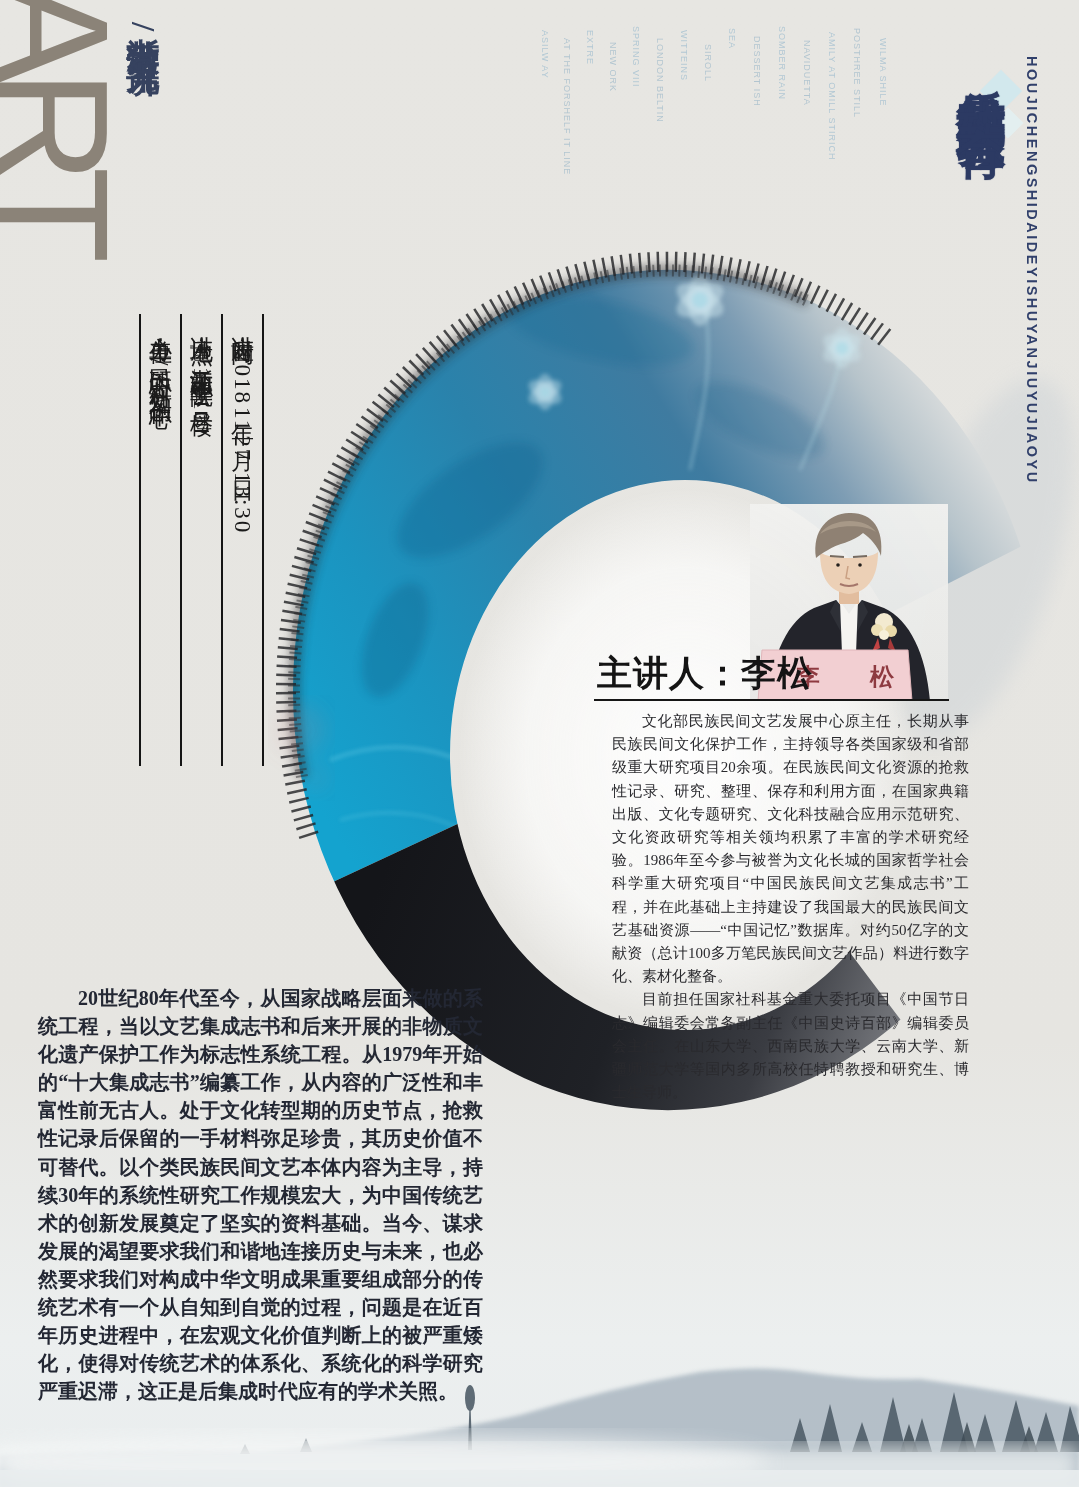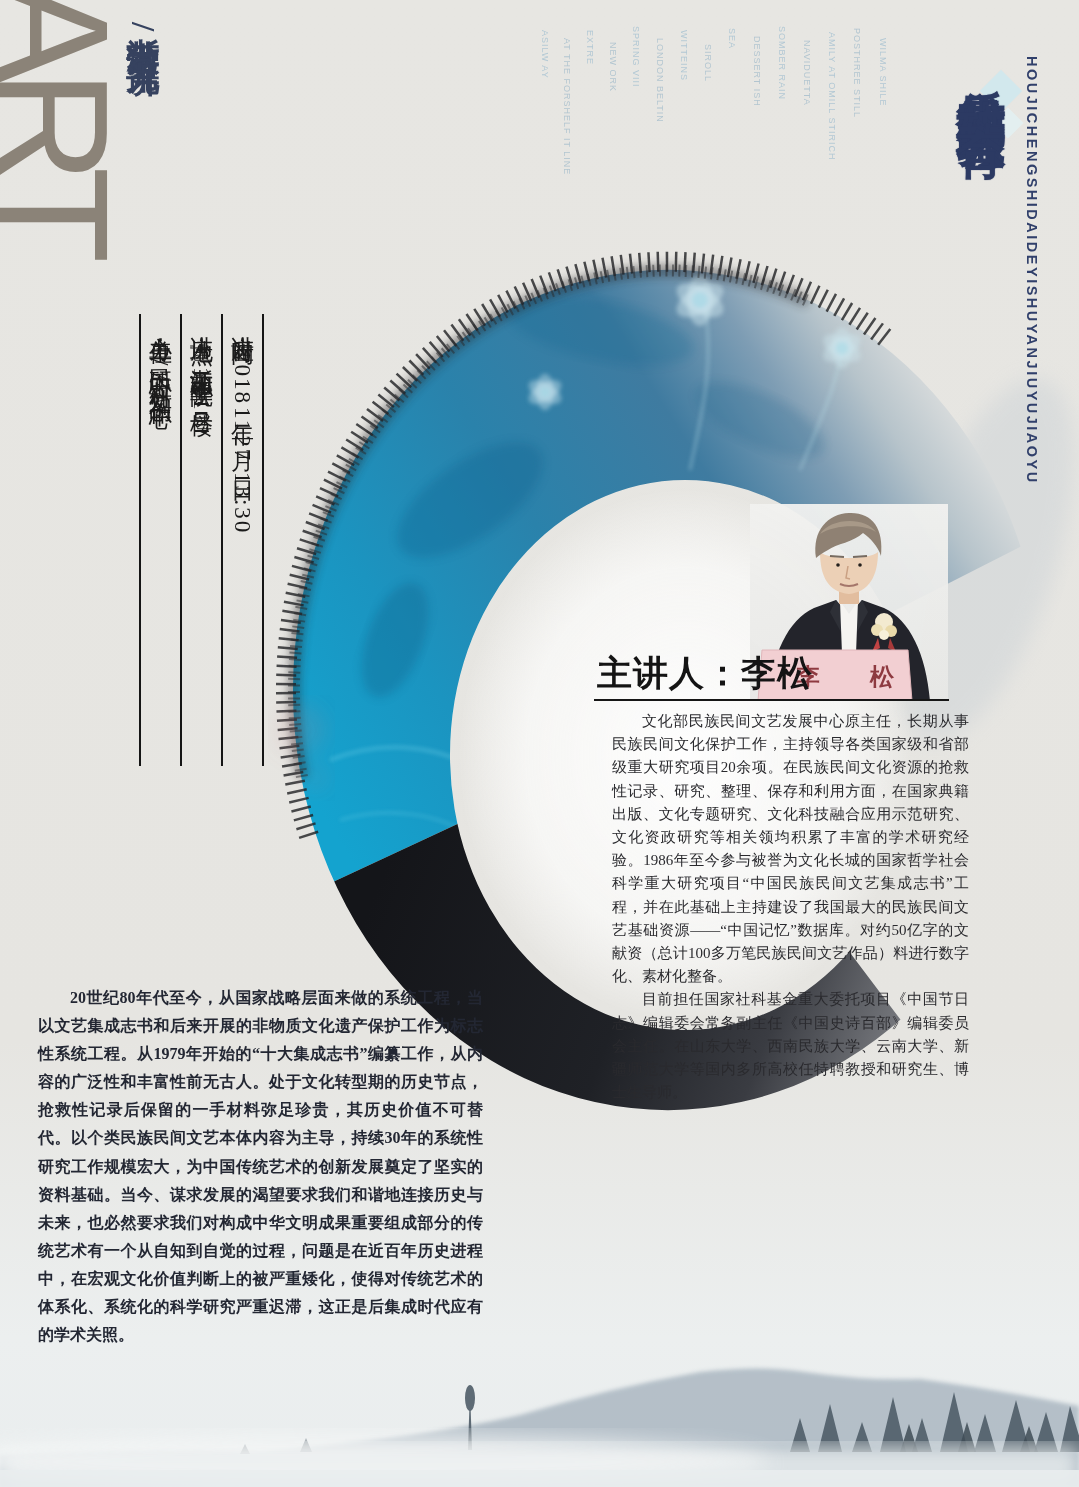--- a/index.html
+++ b/index.html
@@ -83,21 +83,21 @@
   
   .bio{
     position:absolute;left:612px;top:710px;width:357px;z-index:3;
     font-family:"Liberation Serif",serif;font-size:15px;line-height:23.2px;
     color:#2a2a2e;text-align:justify;font-weight:500;
   }
   .bio p{margin:0;text-indent:2em;}
   
   .intro{
     position:absolute;left:38px;top:984px;width:445px;z-index:3;
-    font-family:"Liberation Serif",serif;font-size:16px;line-height:28.1px;
+    font-family:"Liberation Serif",serif;font-size:20px;line-height:28.1px;
     color:#232733;text-align:justify;font-weight:600;
   }
   .intro p{margin:0;text-indent:2em;}
 </style>
 </head>
 <body>
 
 <div class="poster">
 
   <svg class="gfx" viewBox="0 0 1079 1487" xmlns="http://www.w3.org/2000/svg">

